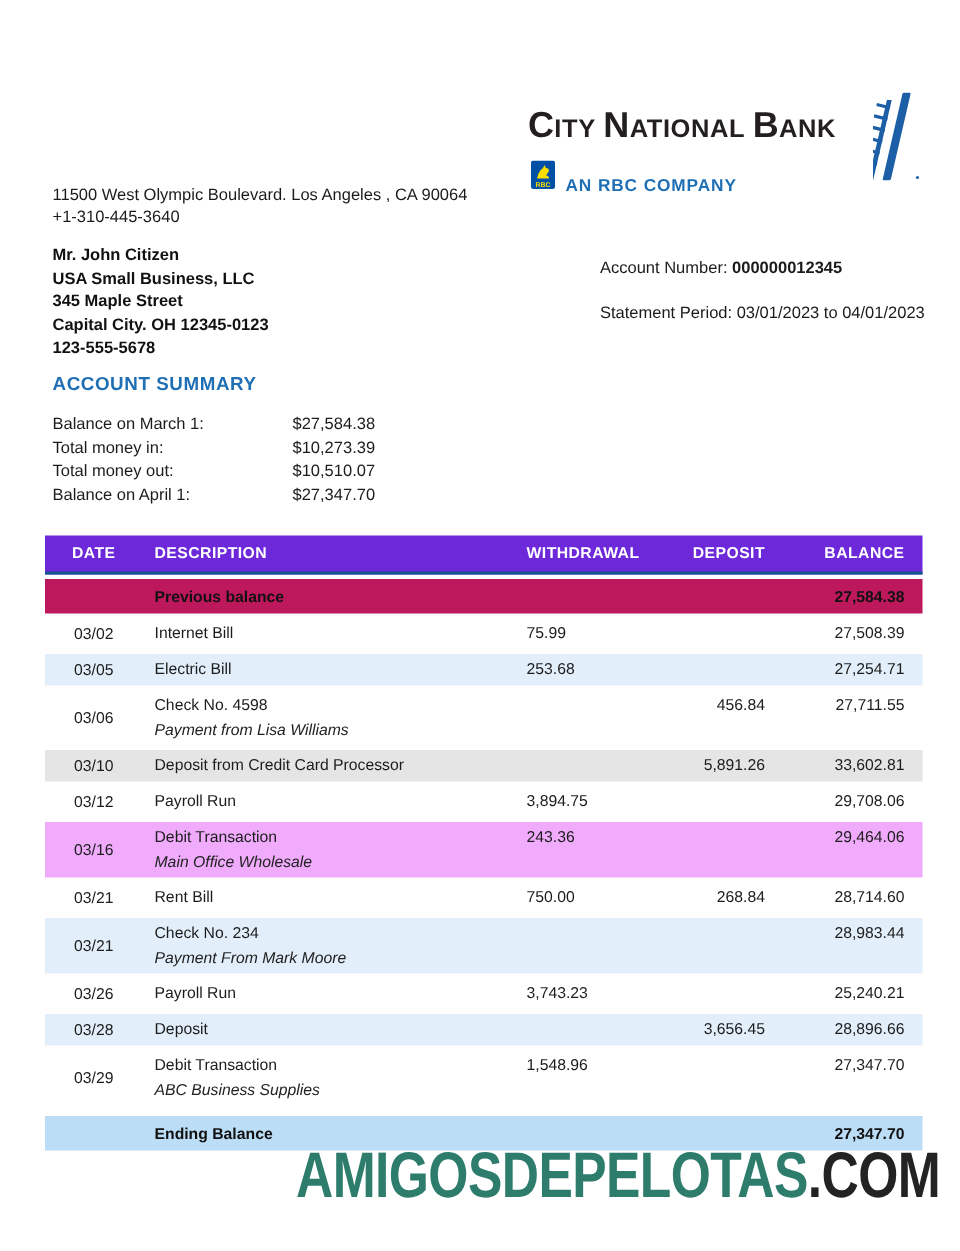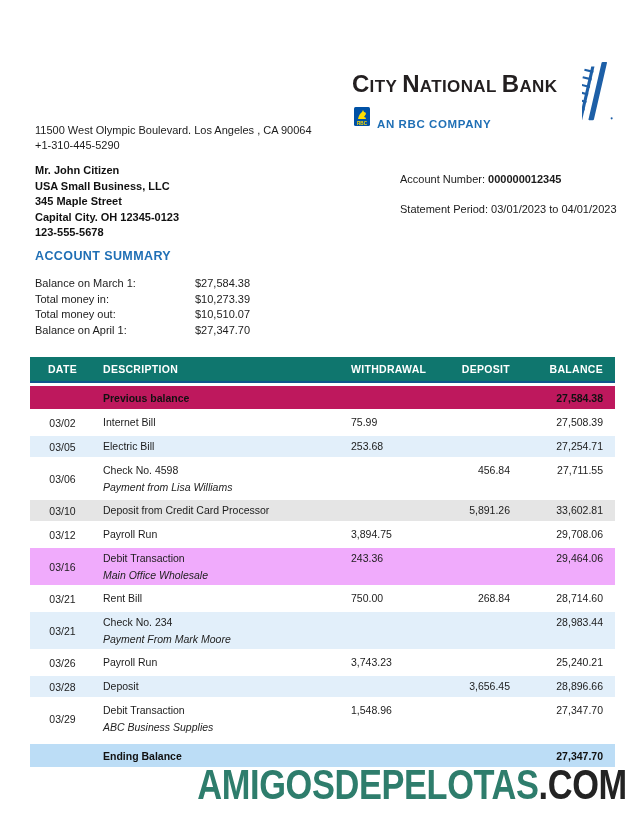--- a/index.html
+++ b/index.html
@@ -92,21 +92,21 @@
         <rect x="0" y="0" width="16" height="19" rx="1.5" fill="#0051a5"></rect>
         <path fill="#fedf01" d="M4 12 q1-5 4-7 l1-2 1 2 q2 0 2 2 l-2 3 q2 0 2 2 l-8 0 z"></path>
         <text x="8" y="17.6" text-anchor="middle" font-size="4.6" font-weight="bold" fill="#fedf01" font-family="Liberation Sans, sans-serif">RBC</text>
       </svg>
       <span class="tagline" style="color: rgb(31, 111, 181);">AN RBC COMPANY</span>
     </div>
   </div>
 
   <div class="bank-contact">
     <div>11500 West Olympic Boulevard. Los Angeles , CA 90064</div>
-    <div>+1-310-445-5290</div>
+    <div>+1-310-445-3640</div>
   </div>
 
   <div class="customer">
       <div class="cust-line">Mr. John Citizen</div>
       <div class="cust-line">USA Small Business, LLC</div>
       <div class="cust-line">345 Maple Street</div>
       <div class="cust-line">Capital City. OH 12345-0123</div>
       <div class="cust-line">123-555-5678</div>
     </div>
 
@@ -131,21 +131,21 @@
           <div class="sum-value">$10,510.07</div>
         </div>
         <div class="sum-row">
           <div class="sum-label">Balance on April 1:</div>
           <div class="sum-value">$27,347.70</div>
         </div>
       </div>
   </div>
 
   <div class="txn-table">
-    <div class="t-head" style="background: #0f766e;">
+    <div class="t-head" style="background: #6d28d9;">
       <div class="c-date">DATE</div>
       <div class="c-desc">DESCRIPTION</div>
       <div class="c-w">WITHDRAWAL</div>
       <div class="c-dep">DEPOSIT</div>
       <div class="c-bal">BALANCE</div>
     </div>
 
     <div class="t-bold-row" style="background: #be185d; align-items: center;">
       <div class="c-date"></div>
       <div class="c-desc">Previous balance</div>

